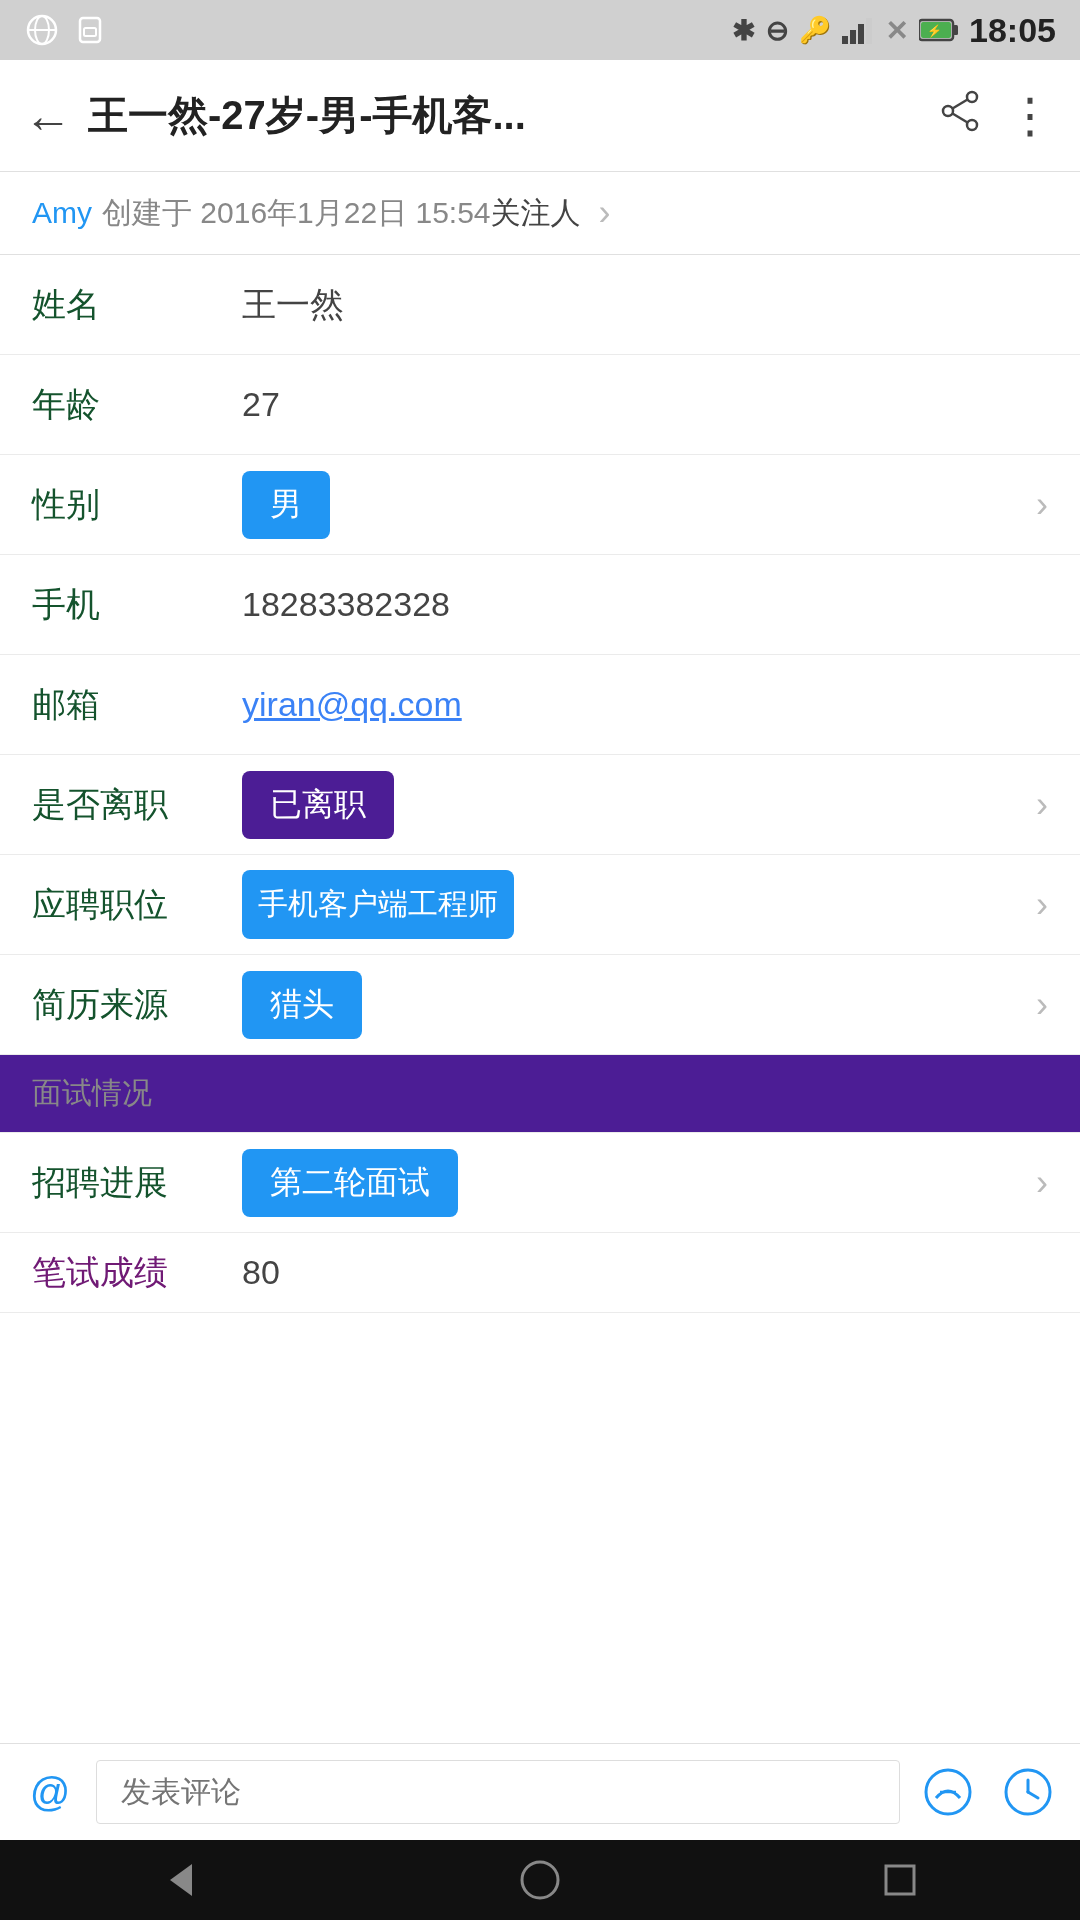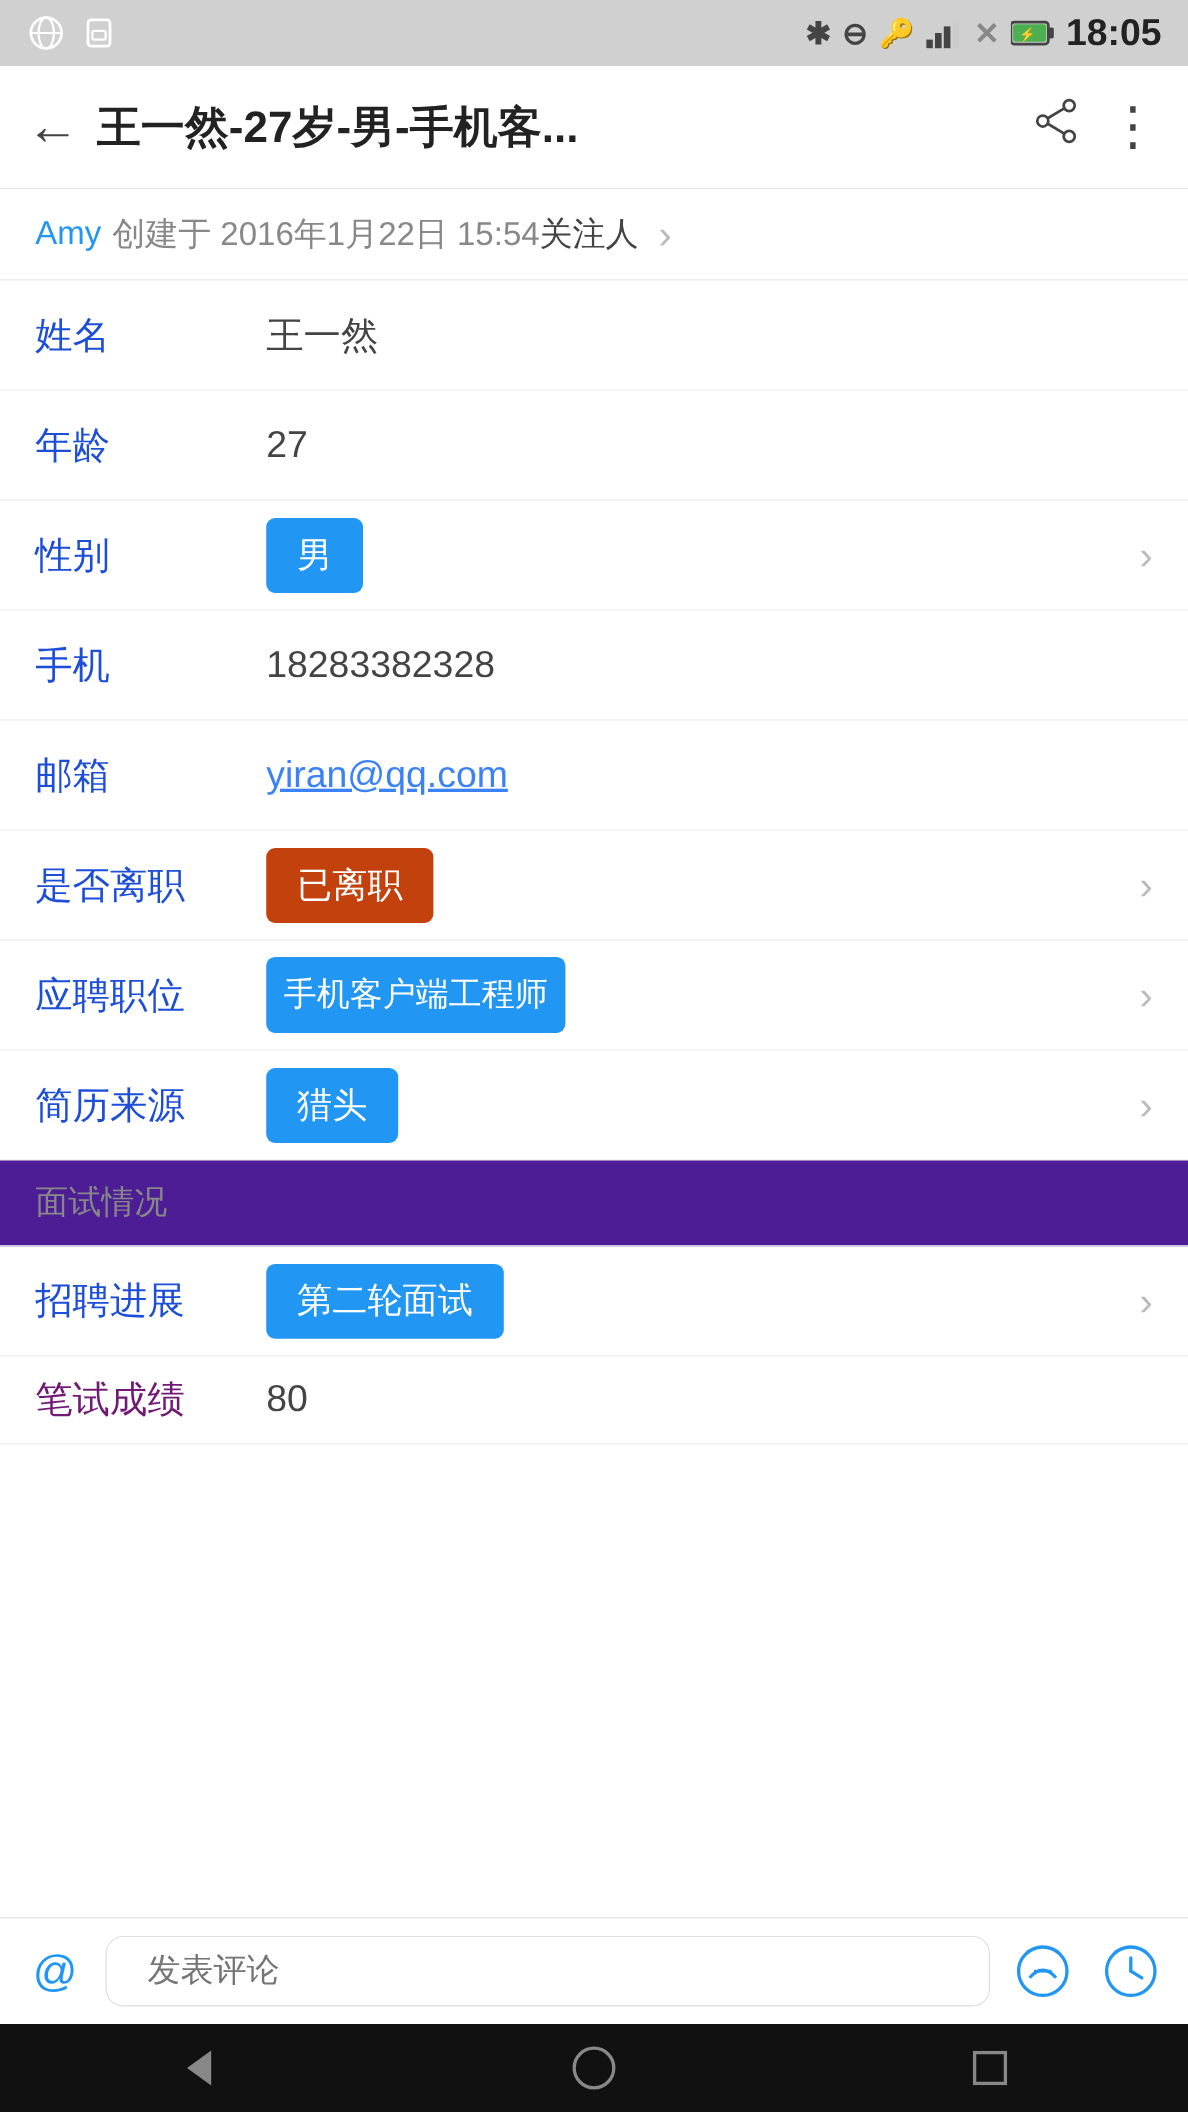--- a/index.html
+++ b/index.html
@@ -121,21 +121,21 @@
     .field-row {
       display: flex;
       align-items: center;
       padding: 0 32px;
       min-height: 100px;
       border-bottom: 1px solid #ebebeb;
     }
     .field-label {
       width: 210px;
       font-size: 34px;
-      color: #1d4ed8;
+      color: #14532d;
       flex-shrink: 0;
     }
     .field-value {
       flex: 1;
       font-size: 34px;
       color: #444;
       display: flex;
       align-items: center;
     }
     .field-value.link {
@@ -150,21 +150,21 @@
 
     .tag {
       display: inline-block;
       padding: 12px 28px;
       border-radius: 8px;
       font-size: 32px;
       color: #fff;
       font-weight: 500;
     }
     .tag-blue { background: #2196F3; }
-    .tag-orange { background: #c2410c; }
+    .tag-orange { background: #4c1d95; }
 
     
     .section-title {
       background: #4c1d95;
       padding: 18px 32px;
       font-size: 30px;
       color: #888;
       border-bottom: 1px solid #ebebeb;
     }
 
@@ -188,22 +188,22 @@
       width: 60px;
       height: 60px;
       display: flex;
       align-items: center;
       justify-content: center;
       cursor: pointer;
     }
     .comment-input-wrap {
       flex: 1;
       border: 1px solid #ddd;
-      border-radius: 16px;
-      padding: 14px 37px;
+      border-radius: 4px;
+      padding: 14px 24px;
       background: #fff;
     }
     .comment-input {
       width: 100%;
       border: none;
       outline: none;
       font-size: 30px;
       color: #999;
       background: transparent;
     }

